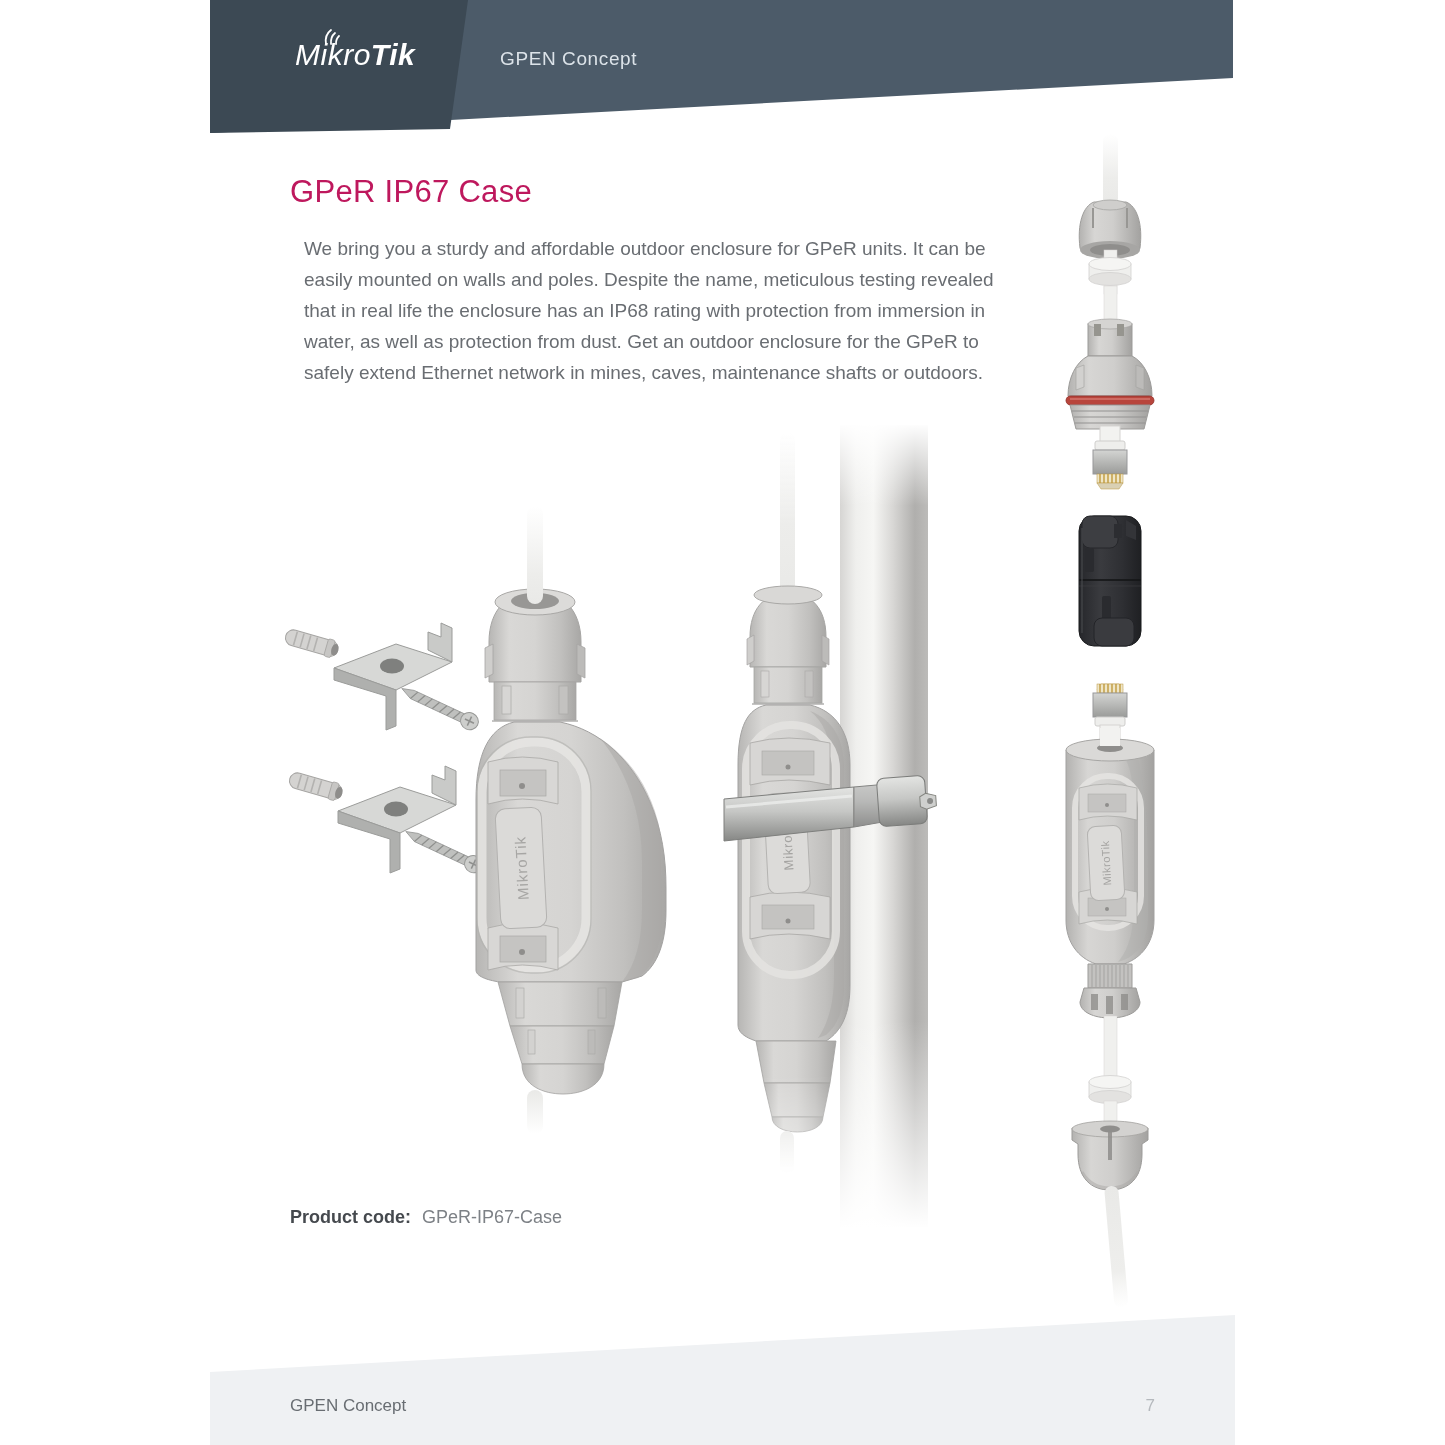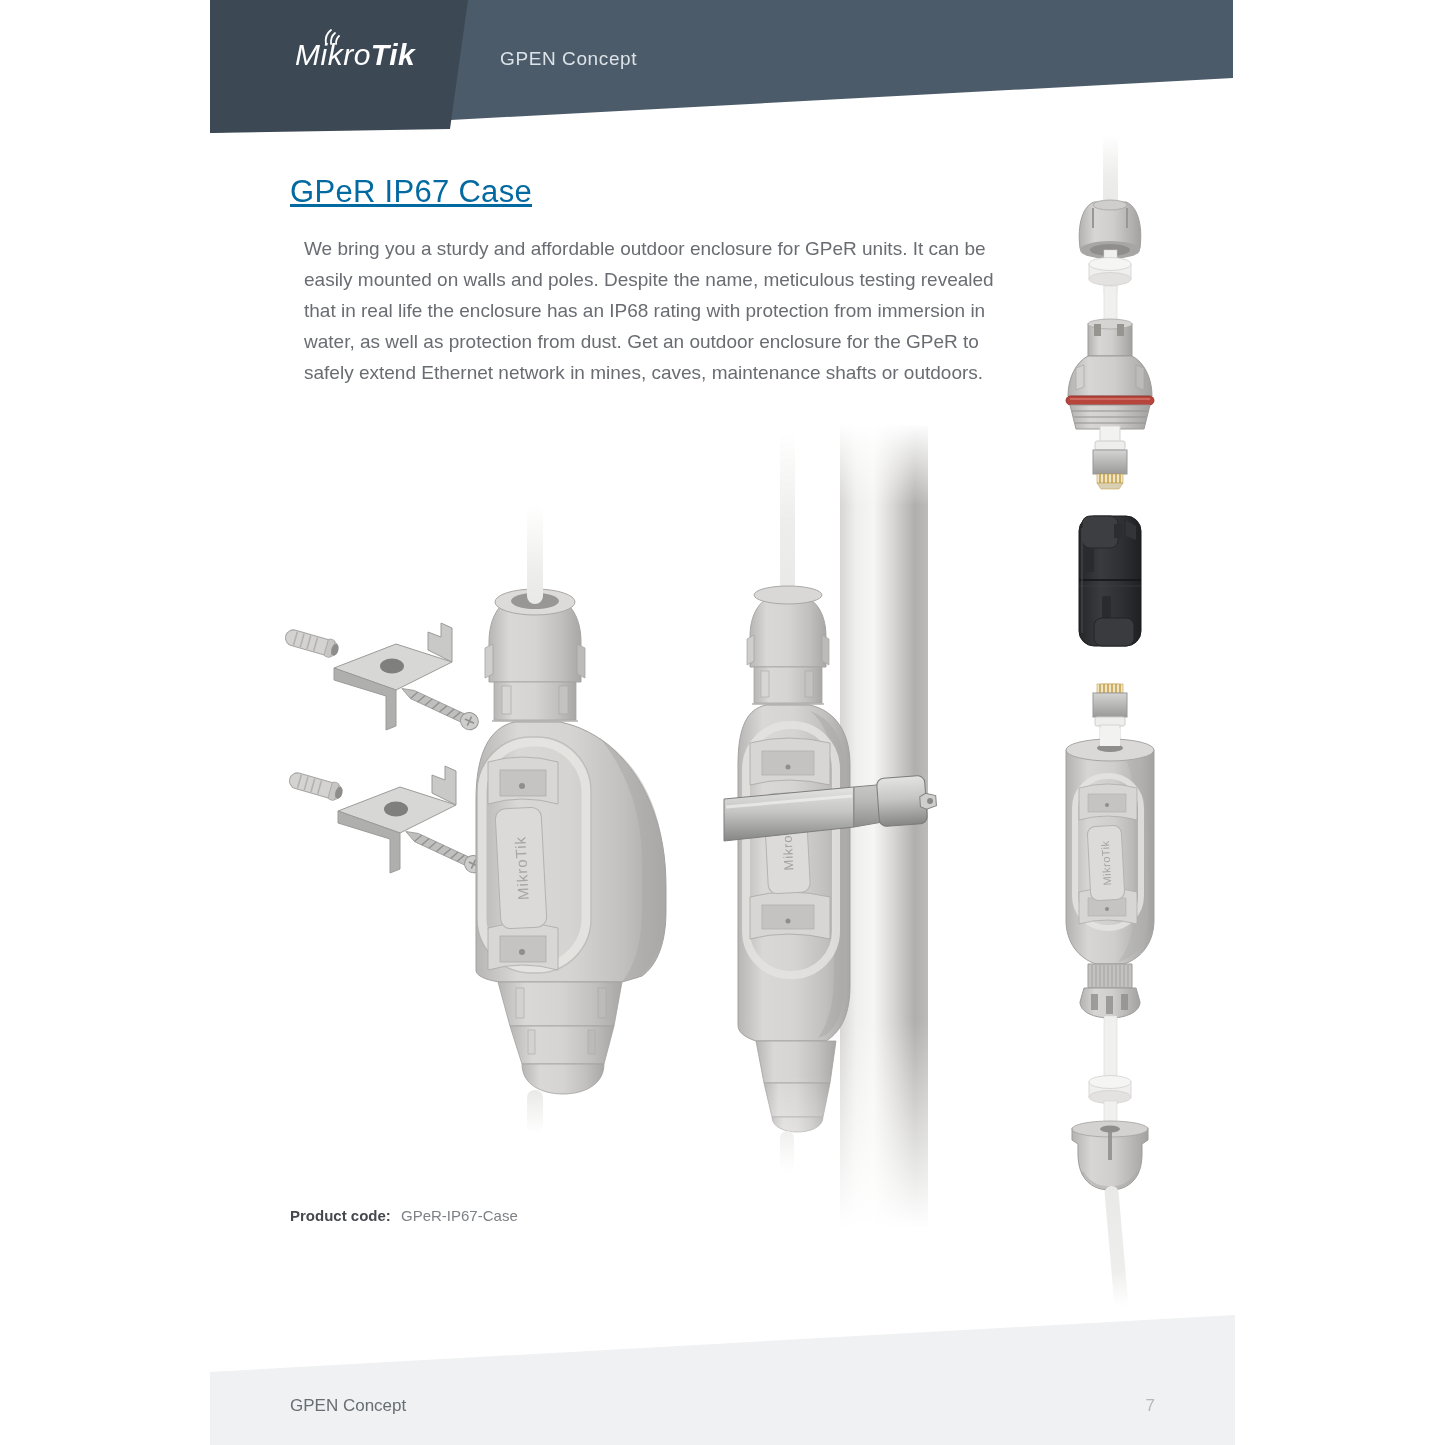--- a/index.html
+++ b/index.html
@@ -12,25 +12,25 @@
   .hdr-band-dark{position:absolute;left:210px;top:0;width:262px;height:134px;background:#3c4954;
             clip-path:polygon(0 0,258px 0,240px 129px,0 133px);}
   .logo{position:absolute;left:295px;top:38px;color:#ffffff;font-size:30px;font-style:italic;
         letter-spacing:.5px;white-space:nowrap;}
   .logo .p1{font-weight:400;}
   .logo .p2{font-weight:700;}
   .logo-arcs{position:absolute;left:27px;top:-10px;}
   .hdr-title{position:absolute;left:500px;top:48px;color:#dce3e9;font-size:19px;letter-spacing:.6px;}
 
   
-  .title{position:absolute;left:290px;top:174px;font-size:31px;color:#0369a1;font-weight:400;
-         letter-spacing:.3px;text-decoration:underline;}
+  .title{position:absolute;left:290px;top:174px;font-size:31px;color:#be185d;font-weight:400;
+         letter-spacing:.3px;}
   .para{position:absolute;left:304px;top:233px;width:712px;font-size:19px;line-height:31px;
         color:#696d72;}
-  .pcode{position:absolute;left:290px;top:1207px;font-size:15px;}
+  .pcode{position:absolute;left:290px;top:1207px;font-size:18px;}
   .pcode .lbl{font-weight:700;color:#45494e;}
   .pcode .val{color:#7d8186;margin-left:6px;}
 
   
   .fig{position:absolute;}
   .figA{left:270px;top:490px;width:420px;height:720px;}
   .figB{left:690px;top:425px;width:280px;height:880px;}
   .figC{left:1030px;top:128px;width:180px;height:1185px;}
 
   

